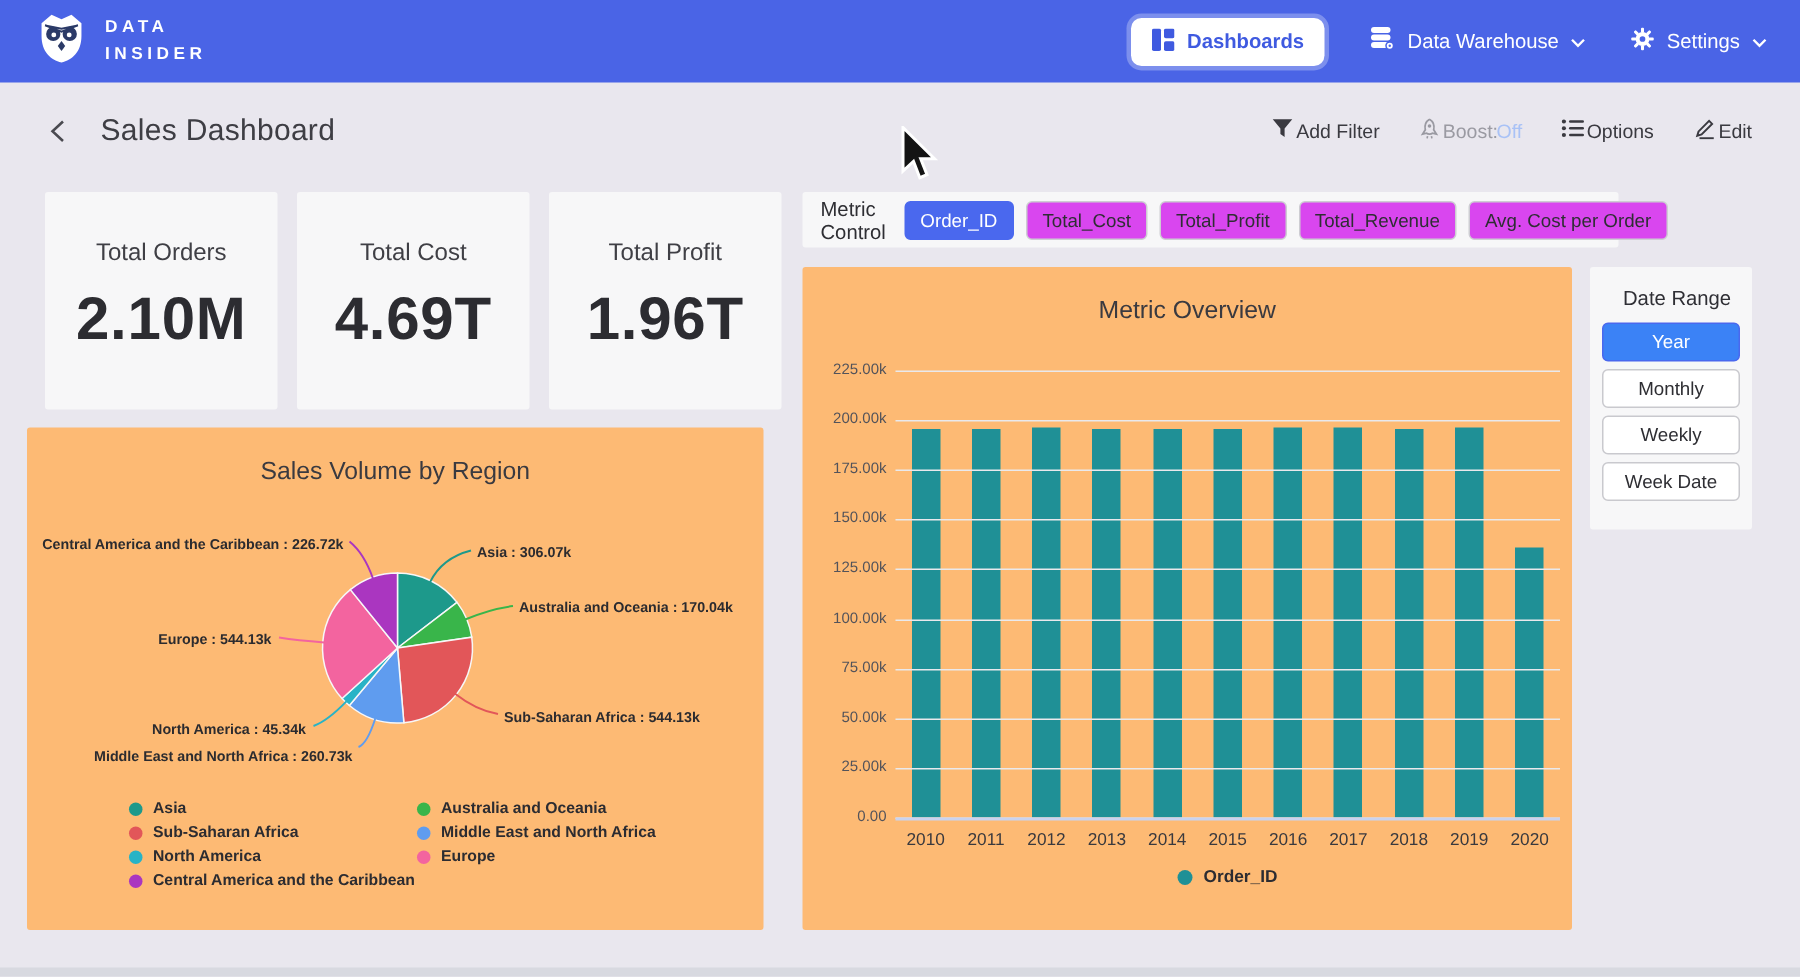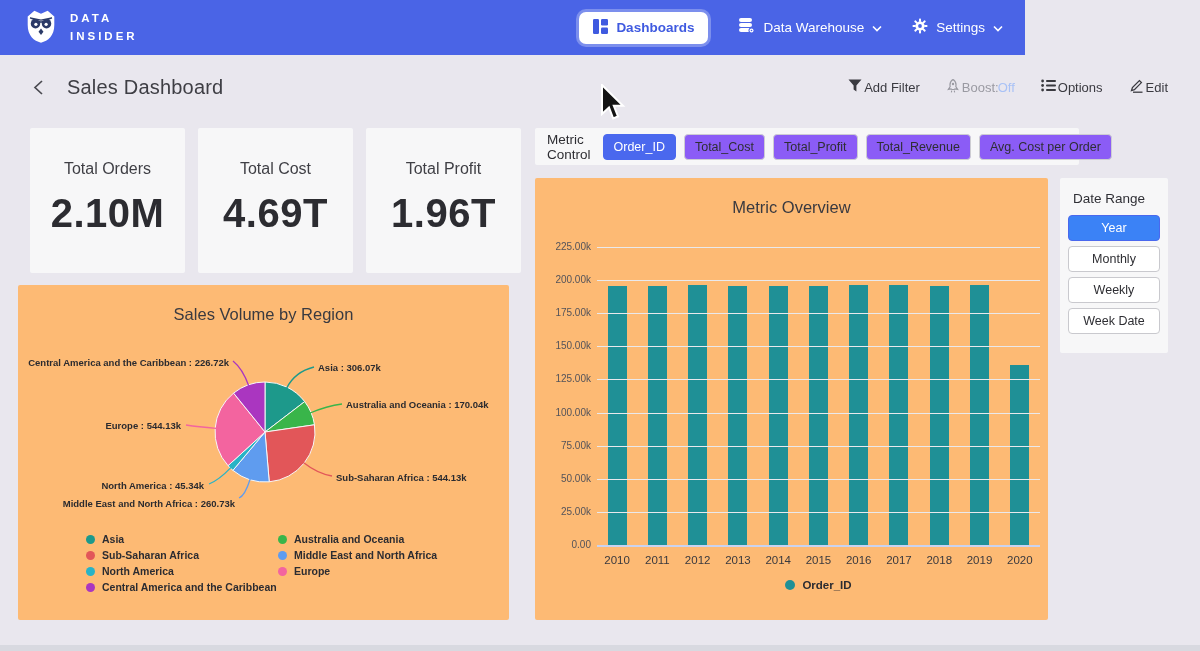--- a/index.html
+++ b/index.html
@@ -1,20 +1,20 @@
 <!DOCTYPE html>
 <html><head>
 <meta charset="utf-8">
 <style>
   * { margin:0; padding:0; box-sizing:border-box; }
   body { background:#cfd0d6; font-family:"Liberation Sans","DejaVu Sans",sans-serif; }
   #page { position:relative; width:1200px; height:651px; background:#e9e7ee; overflow:hidden; }
 
   
-  .navbar { position:absolute; left:0; top:0; width:1025px; height:55px; background:#4a64e6;
+  .navbar { position:absolute; left:0; top:0; width:1200px; height:55px; background:#4a64e6;
             display:flex; align-items:center; justify-content:space-between; padding:8px 22px; }
   .brand { display:flex; align-items:center; gap:10px; }
   .brand-text { color:#fff; font-size:11.5px; font-weight:bold; letter-spacing:3px; line-height:1.55; }
   .nav-right { display:flex; align-items:center; gap:30px; }
   .nav-pill { display:flex; align-items:center; gap:8px; background:#fff; color:#3f5ae0; font-weight:bold;
               border-radius:7px; padding:7px 14px; font-size:13.5px; cursor:pointer;
               box-shadow:0 0 0 3px rgba(255,255,255,.28); }
   .nav-item { display:flex; align-items:center; gap:8px; color:#fff; font-size:13.5px; font-weight:500; cursor:pointer; }
 
   
@@ -27,21 +27,21 @@
   .boost-value { color:#a9c2f6; }
 
   
   .kpi-card { position:absolute; top:128px; width:155px; height:145px; background:#f7f7f8; border-radius:2px; text-align:center; }
   .kpi-label { margin-top:32px; font-size:16px; color:#3f3f45; font-weight:500; }
   .kpi-value { margin-top:13px; font-size:40px; font-weight:bold; color:#2c2c31; letter-spacing:.5px; }
 
   .metric-bar { position:absolute; left:535px; top:128px; width:544px; height:37px; background:#f7f7f8; border-radius:2px;
                 display:flex; align-items:center; gap:8px; padding:0 12px; }
   .metric-label { font-size:13.5px; color:#2e2e33; margin-right:4px; }
-  .pill-btn { font-size:12.5px; padding:5px 10px; border:1px solid #cdcdd2; border-radius:4px; background:#8b5cf6;
+  .pill-btn { font-size:12.5px; padding:5px 10px; border:1px solid #cdcdd2; border-radius:4px; background:#d946ef;
               color:#2e2e33; cursor:pointer; white-space:nowrap; }
   .pill-btn.selected { background:#4a68ee; color:#fff; border-color:#4a68ee; }
 
   .card { position:absolute; background:#fdba74; border-radius:2px; }
   #pie-card { left:18px; top:285px; width:491px; height:335px; }
   #bar-card { left:535px; top:178px; width:513px; height:442px; }
   #date-panel { left:1060px; top:178px; width:108px; height:175px; background:#f7f7f8; border-radius:2px; position:absolute; }
   .card-title { position:absolute; top:20px; left:0; right:0; text-align:center; font-size:16.5px; color:#3a3a40; }
 
   
@@ -58,21 +58,21 @@
   .bar { width:19px; background:#1f9096; cursor:pointer; }
   .baseline { position:absolute; left:62px; top:367px; width:443px; height:2px; background:#c9d3f0; }
   .ytick { position:absolute; left:2px; width:54px; text-align:right; font-size:10px; color:#53535a; line-height:12px; }
   #xlabels { position:absolute; left:62px; top:376px; width:443px; display:flex; justify-content:space-around; }
   .xlabel { width:40px; text-align:center; font-size:11.5px; color:#39393e; }
   #bar-legend { position:absolute; left:62px; top:401px; width:443px; display:flex; justify-content:center; align-items:center;
                 gap:7px; font-size:11.5px; font-weight:bold; color:#2c2c31; cursor:pointer; }
   .bl-dot { width:10px; height:10px; border-radius:50%; }
 
   
-  .dr-label { position:absolute; top:13px; left:13px; font-size:13.5px; color:#2f2f35; }
+  .dr-label { position:absolute; top:13px; left:22px; font-size:13.5px; color:#2f2f35; }
   #date-buttons { position:absolute; top:37px; left:8px; right:8px; display:flex; flex-direction:column; gap:5px; }
   .date-btn { height:26px; font-size:12.5px; border:1px solid #c9c9ce; border-radius:4px; background:#fff; color:#2e2e33;
               display:flex; align-items:center; justify-content:center; cursor:pointer; }
   .date-btn.selected { background:#3b82f6; border-color:#4a68ee; color:#fff; }
 
   .bottom-strip { position:absolute; left:0; bottom:0; width:1200px; height:6px; background:#d8d9e0; }
   #cursor { position:absolute; left:600px; top:84px; z-index:50; pointer-events:none; }
 </style>
 </head>
 <body>

